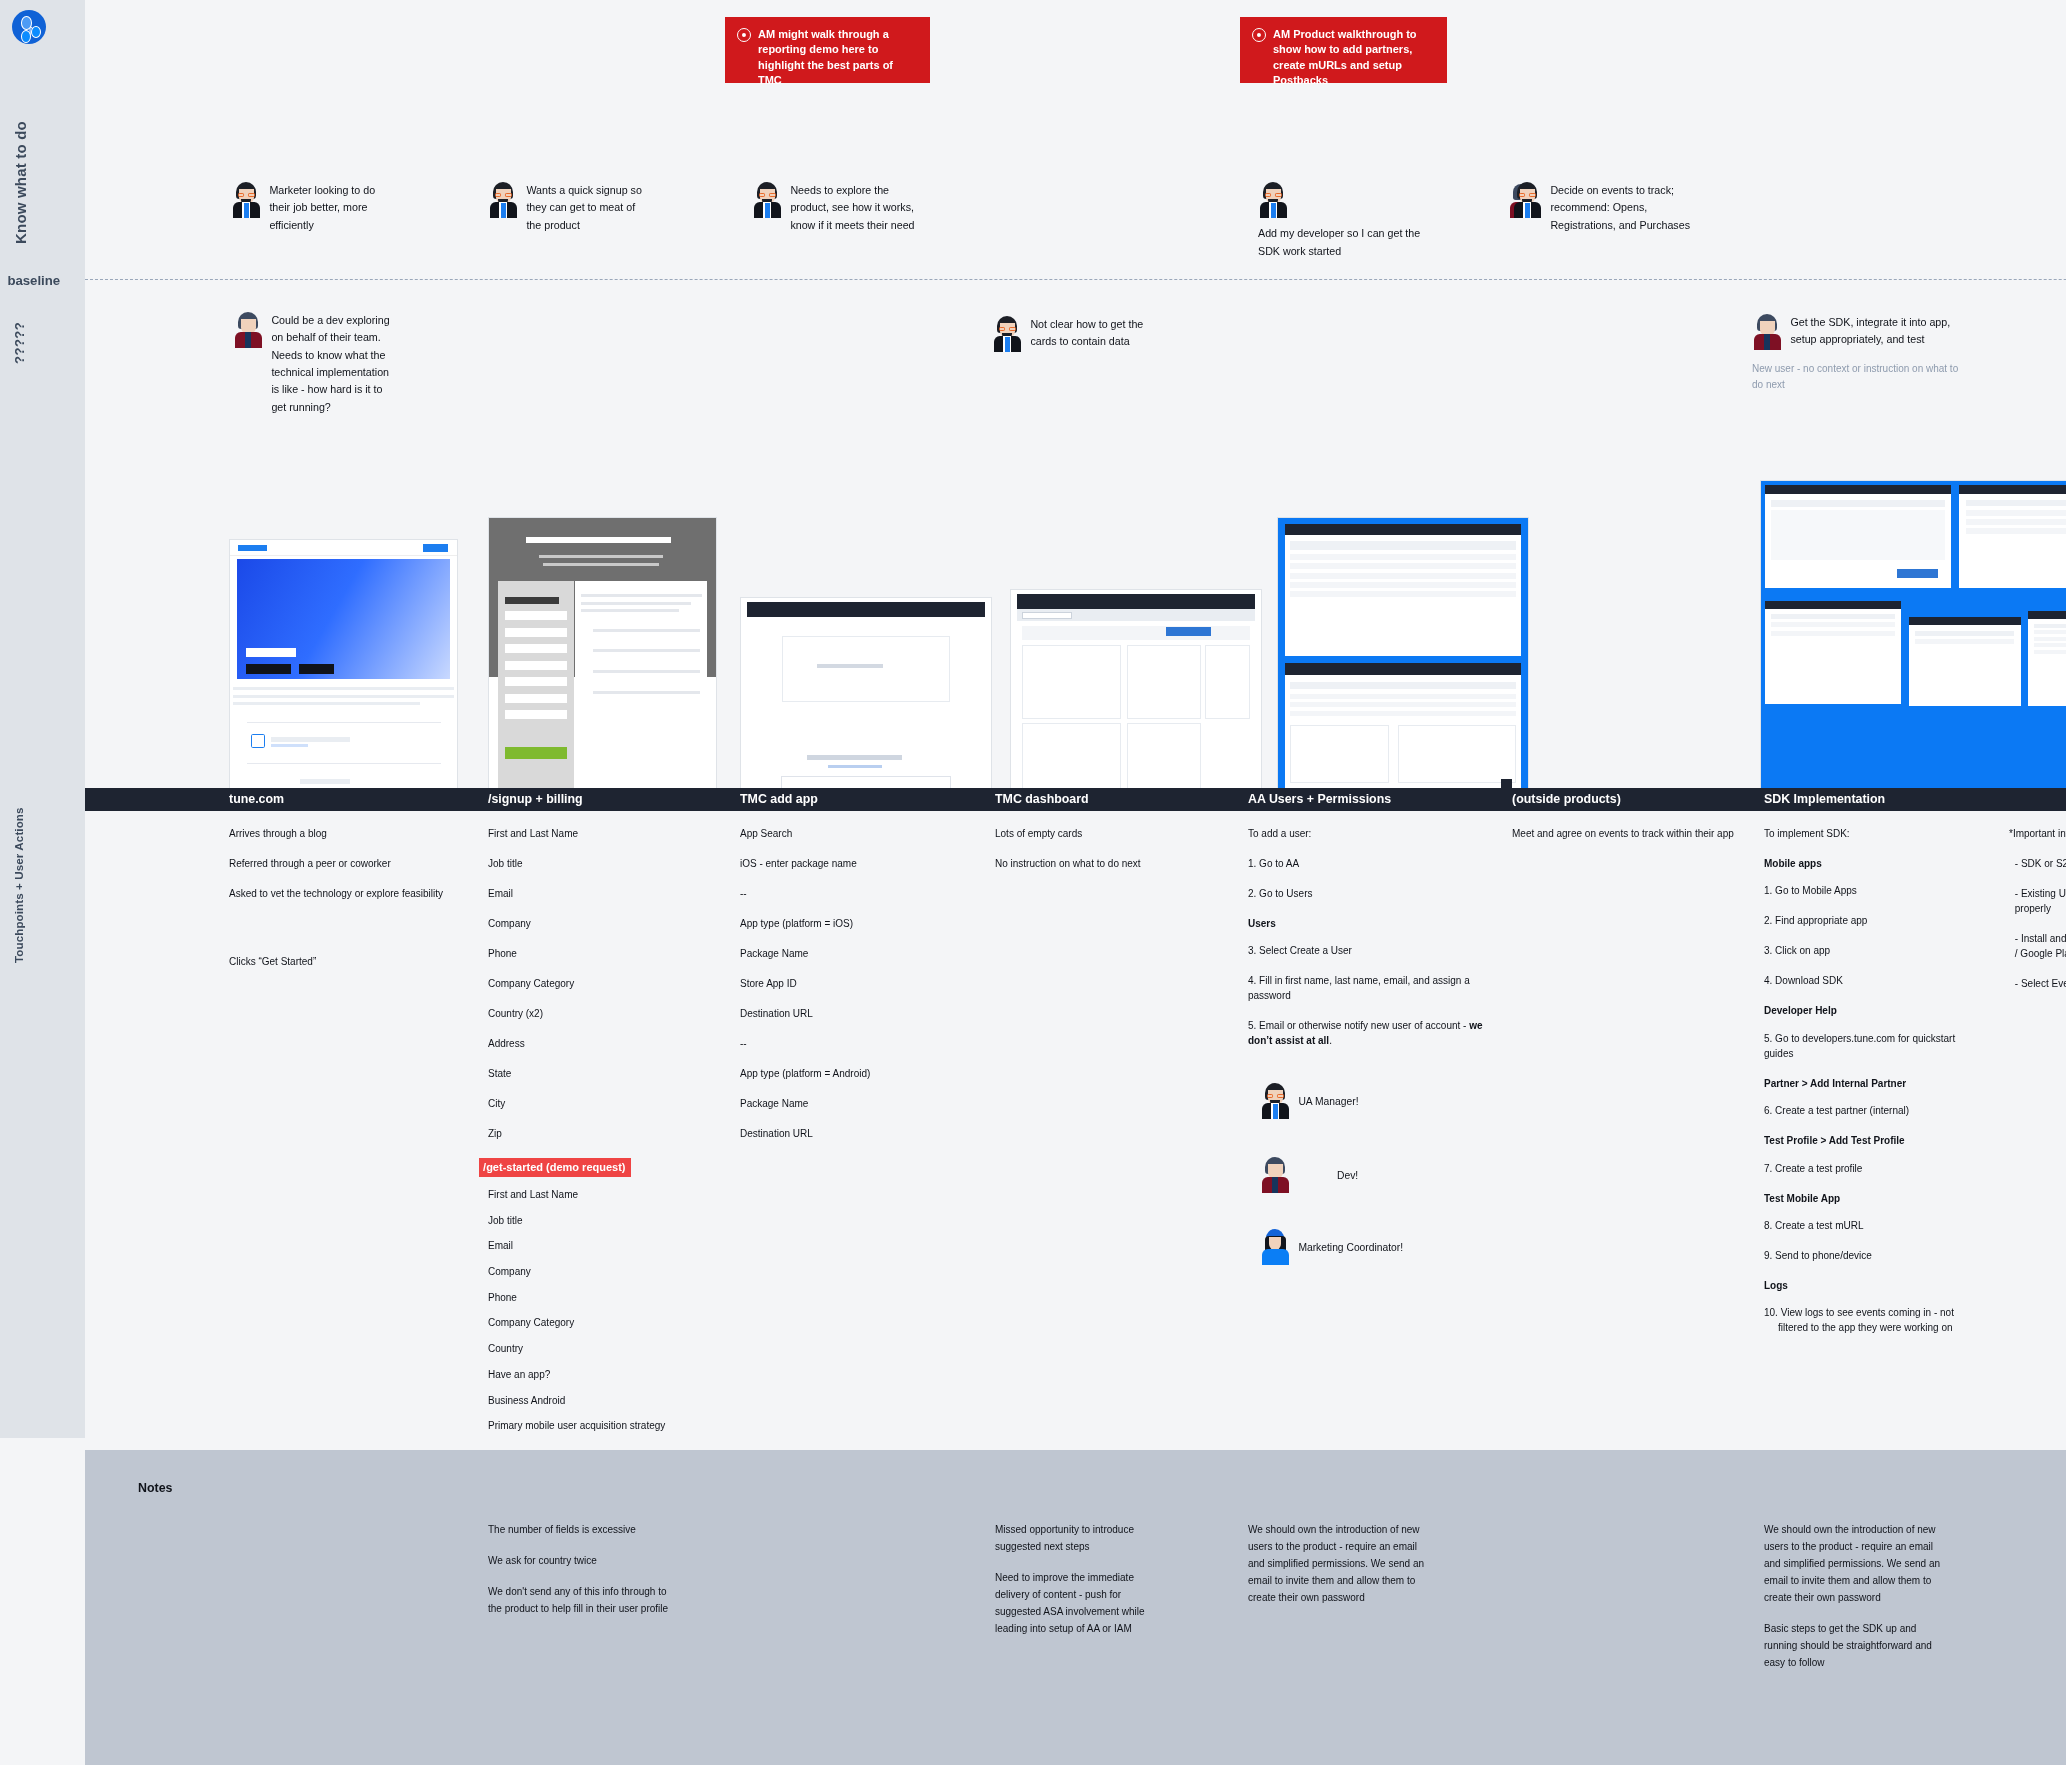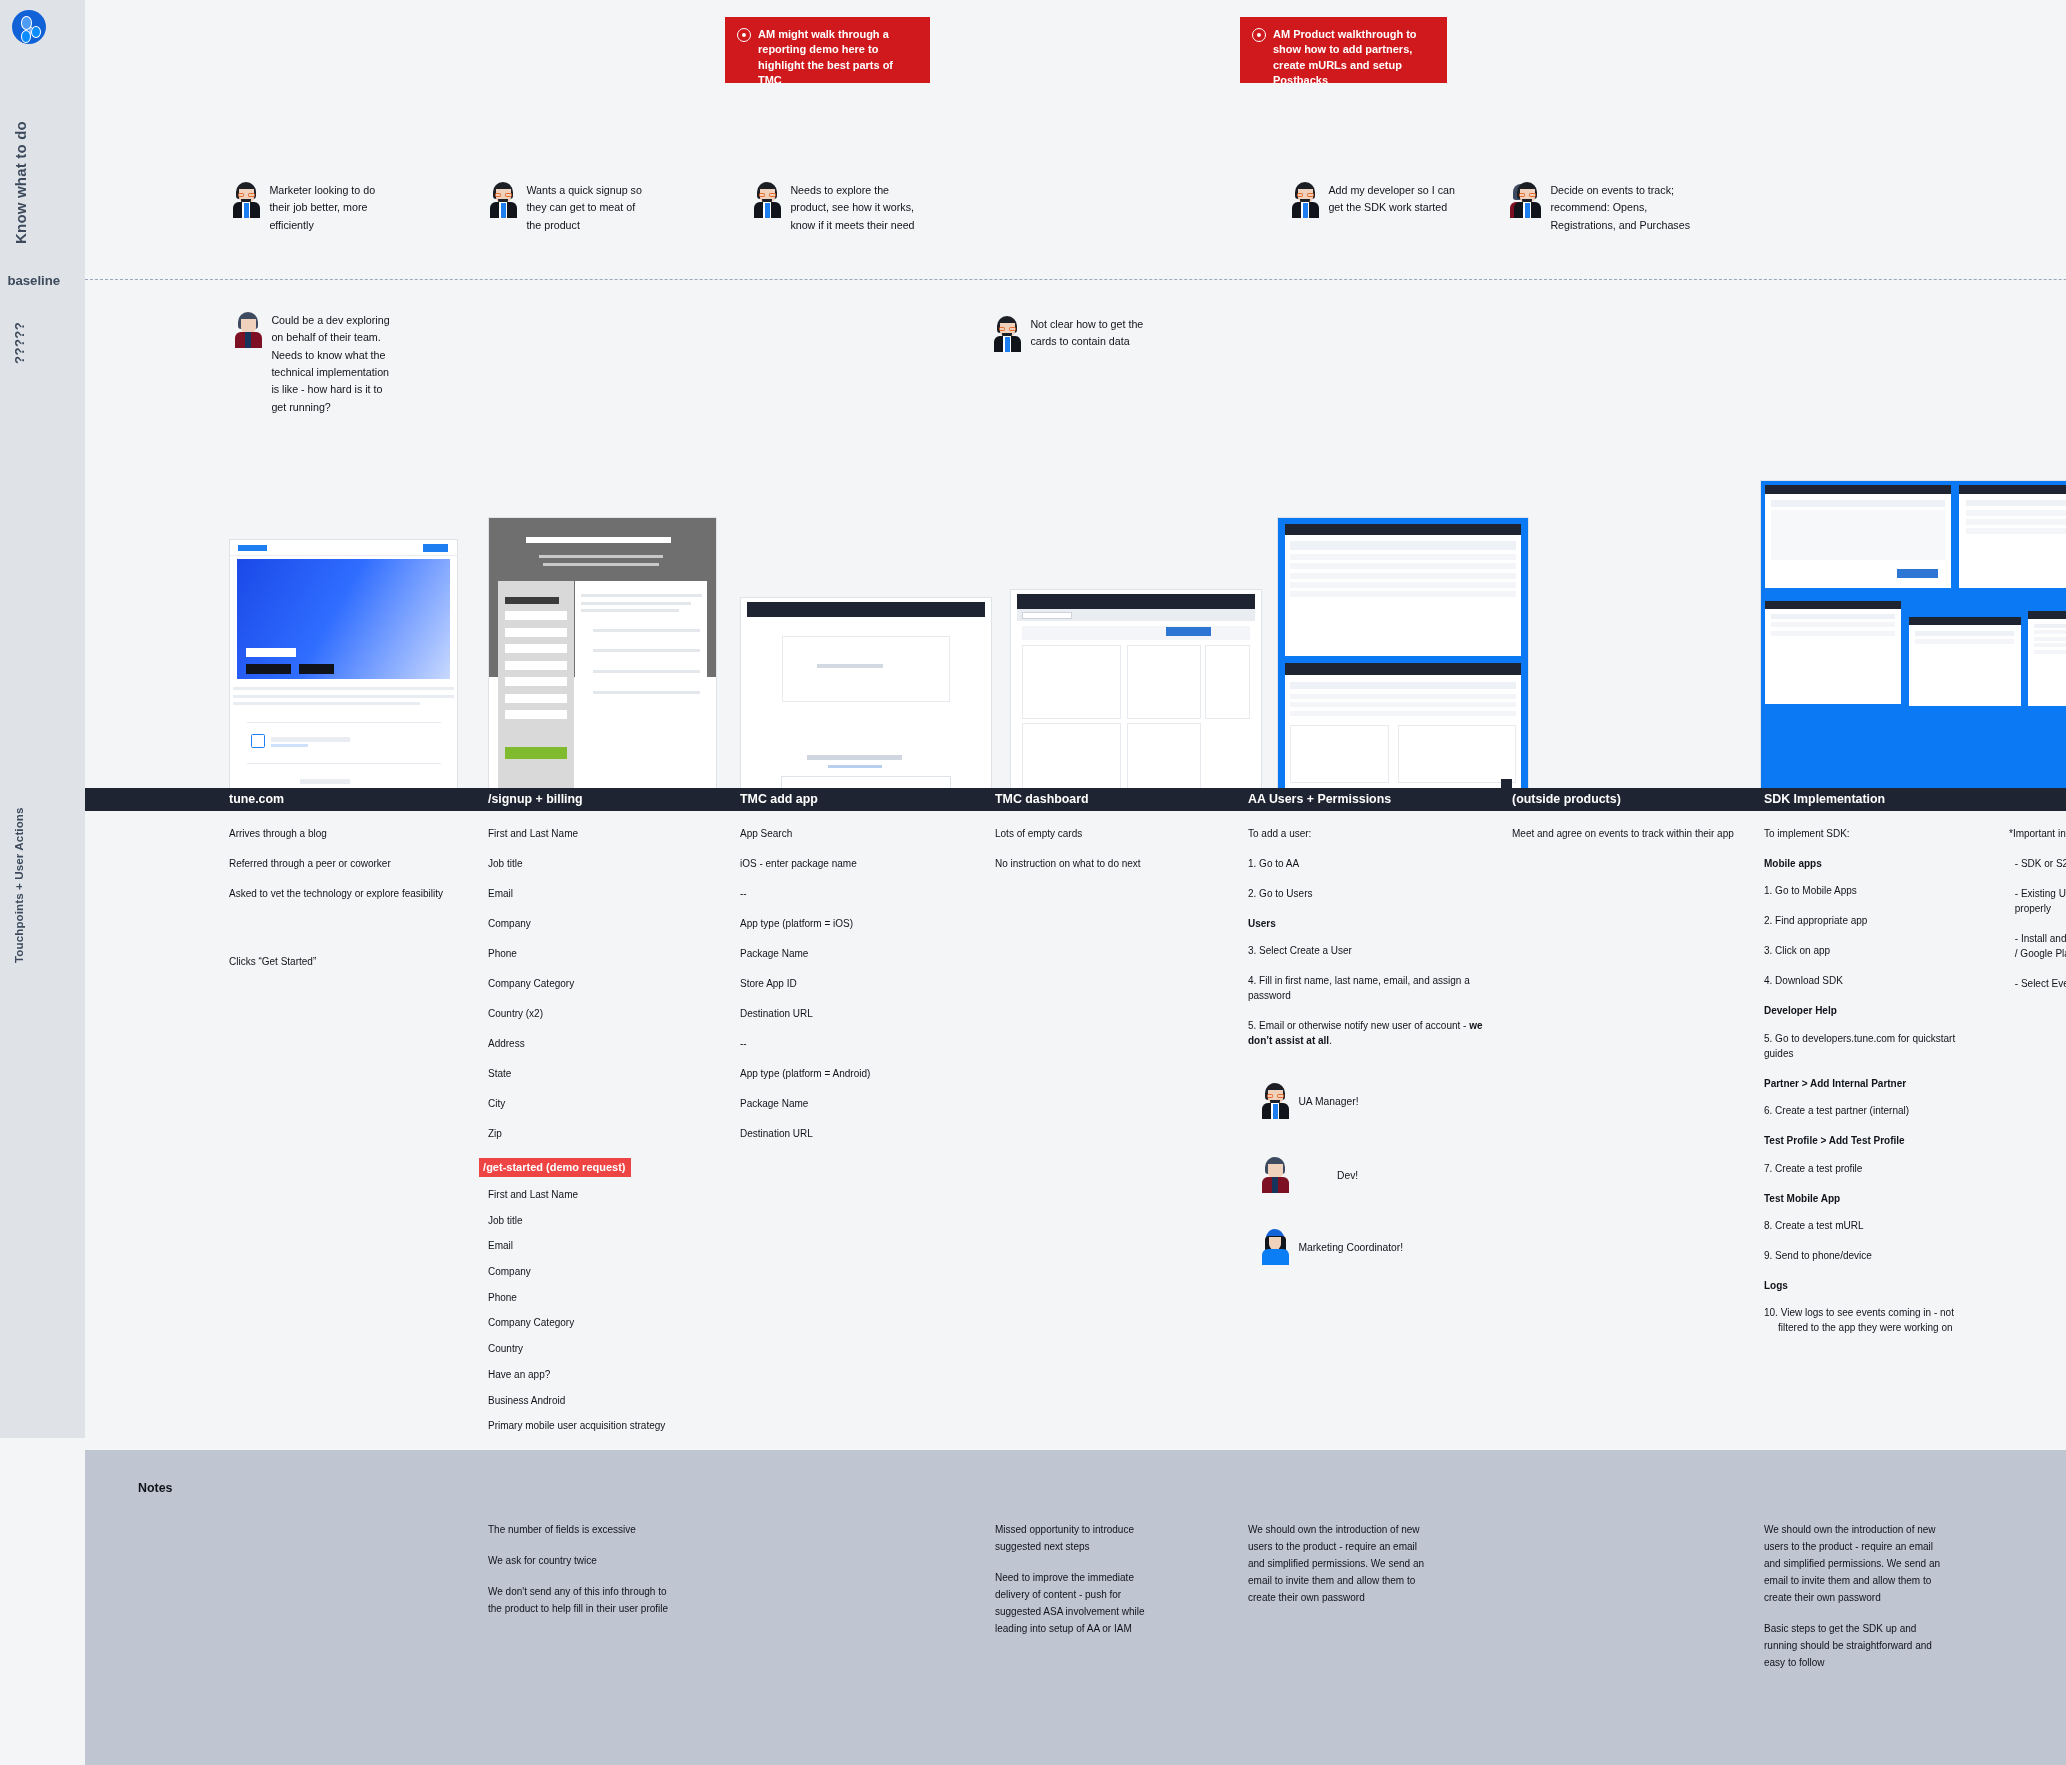--- a/index.html
+++ b/index.html
@@ -183,21 +183,21 @@
           <i></i>
           <i></i>
         </i>
         <i class="av-beard" style="background:#1c1f26"></i>
       <i class="av-body" style="background:#11141b"></i>
         <i class="av-shirt"></i>
         <i class="av-tie"></i>
     </span>
     <span class="txt">Needs to explore the product, see how it works, know if it meets their need</span>
   </div>
-  <div class="persona" style="left:1290px; top:182px; width:165px;">
+  <div class="persona" style="left:1258px; top:182px; width:165px;flex-direction:column;">
     <span class="avatar">
       <i class="av-hair" style="background:#1c1f26"></i>
         <i class="av-face"></i>
       <i class="av-glass">
           <i></i>
           <i></i>
         </i>
         <i class="av-beard" style="background:#1c1f26"></i>
       <i class="av-body" style="background:#11141b"></i>
         <i class="av-shirt"></i>
@@ -239,20 +239,32 @@
       <i class="av-glass">
           <i></i>
           <i></i>
         </i>
         <i class="av-beard" style="background:#1c1f26"></i>
       <i class="av-body" style="background:#11141b"></i>
         <i class="av-shirt"></i>
         <i class="av-tie"></i>
     </span>
     <span class="txt">Not clear how to get the cards to contain data</span>
+  </div>
+  <div style="position:absolute; left:1752px; top:314px; width:215px;">
+    <div class="persona" style="position:relative; left:0; top:0;">
+      <span class="avatar">
+        <i class="av-hair" style="background:#3d4a60"></i>
+          <i class="av-face"></i>
+        <i class="av-body" style="background:#7e1024"></i>
+        <i class="av-shirt" style="background:#16345c; width:5.8px; left:12.4px"></i>
+      </span>
+      <span class="txt">Get the SDK, integrate it into app, setup appropriately, and test</span>
+    </div>
+    <div class="sub" style="font-size:10px; line-height:1.62; color:#8e9bae; margin-top:10.7px;">New user - no context or instruction on what to do next</div>
   </div>
 
   <div class="shots">
 
     <div class="shot" style="left:229px; width:229px; height:267px;">
       <div class="frame" style="background:#fff">
         <div style="position:absolute;left:0;top:0;right:0;height:15.7px;background:#fff;border-bottom:0.4px solid #eee"></div>
         <div style="position:absolute;left:8.3px;top:4.5px;width:29px;height:6.6px;background:#1c7ef0"></div>
         <div style="position:absolute;right:9px;top:3.7px;width:25px;height:8.3px;background:#1c7ef0"></div>
         <div style="position:absolute;left:6.6px;top:19px;right:6.6px;height:120px;background:linear-gradient(120deg,#1b49e8,#2f6dff 45%,#c9d9ff)"></div>

